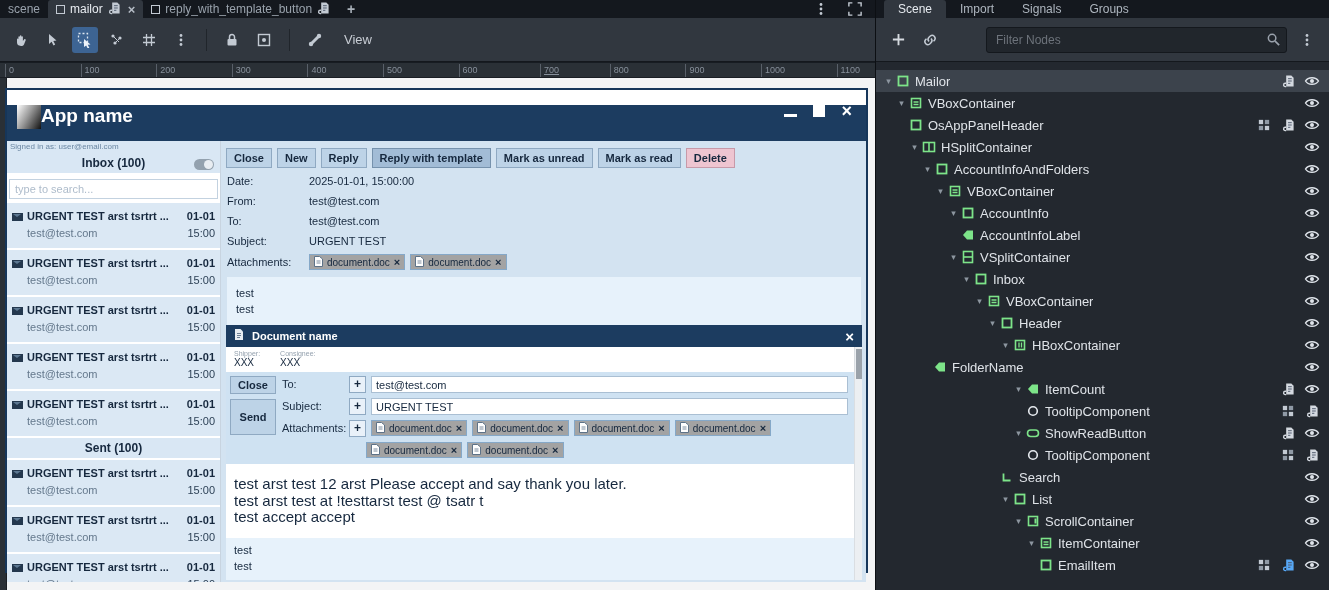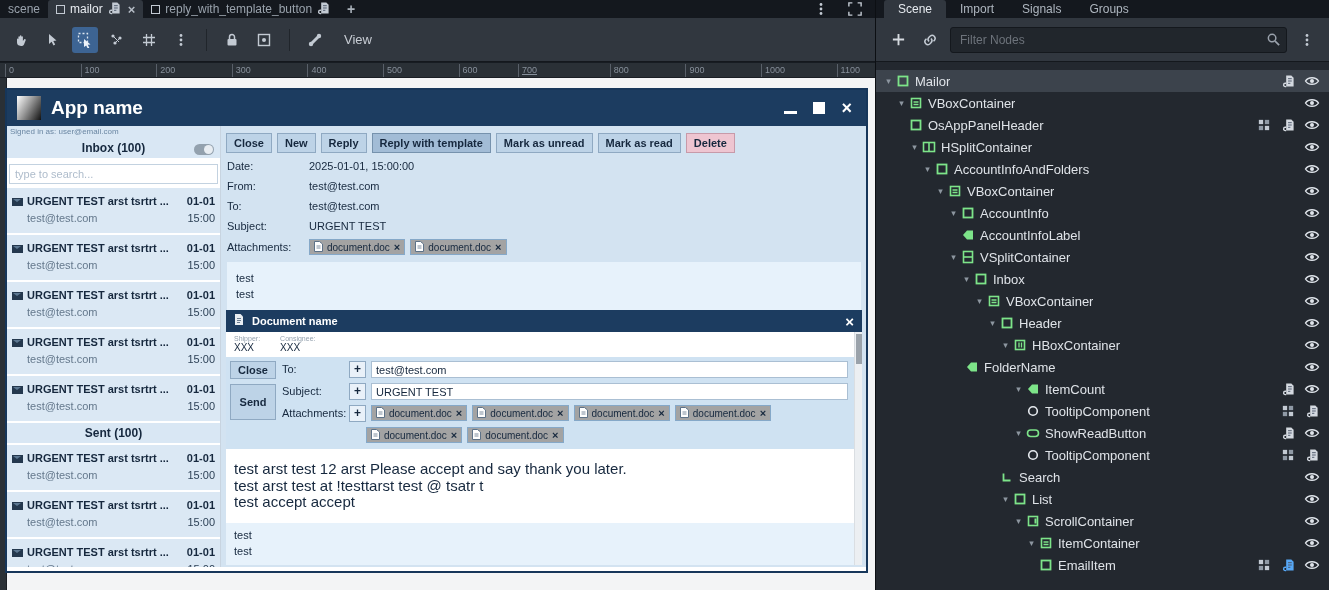--- a/index.html
+++ b/index.html
@@ -32,22 +32,22 @@
   .ruler-tick { position:absolute; top:1px; height:13px; font-size:9px; line-height:12px;
                 color:#87909b; padding-left:3px; border-left:1px solid #596069; }
 
   .canvas { position:absolute; left:0; top:78px; width:875px; height:512px; background:#f3f4f5; }
   .ruler-v { position:absolute; left:0; top:0; bottom:0; width:7px; background:#2a3036;
              border-right:1px solid #1a1e24; }
 
   
   .app-window { position:absolute; left:5px; top:10px; width:863px; height:485px;
                 background:#fff; border:2px solid #16365a; }
-  .app-titlebar { height:36px; background:var(--navy,#1c3c60); display:flex; align-items:center;
-                  gap:10px; padding:0 10px; }
+  .app-titlebar { height:36px; background:var(--navy,#1c3c60); display:flex; align-items:flex-start;
+                  gap:0; padding:0 10px;margin-top:15px; }
   .app-icon { width:24px; height:24px; background:linear-gradient(120deg,#ffffff 0%,#9a9a9a 45%,#101010 100%); }
   .app-title { color:#fff; font-size:19px; font-weight:bold; flex:1; }
   .win-controls { display:flex; align-items:center; gap:16px; padding-right:4px; }
   .win-min { width:13px; height:3px; background:#fff; margin-top:8px; }
   .win-max { width:12px; height:12px; background:#fff; }
   .win-close { color:#fff; font-size:18px; font-weight:bold; line-height:12px; }
 
   .app-body { display:flex; height:441px; overflow:hidden; }
 
   .sidebar { width:214px; background:#fff; border-right:1px solid #c8d4e0; overflow:hidden; }
@@ -124,21 +124,21 @@
 
   
   .dock { position:absolute; left:875px; top:0; width:454px; height:590px; background:#23282f;
           border-left:1px solid #0c0f13; }
   .dock-tabs { height:18px; background:#14181e; display:flex; align-items:stretch; padding-left:8px; }
   .dock-tab { display:flex; align-items:center; padding:0 14px; font-size:12px; color:#aeb6bf; }
   .dock-tab.active { background:#31373f; color:#e6eaef; border-radius:3px 3px 0 0; }
   .dock-toolbar { height:44px; background:#31373f; display:flex; align-items:center; gap:8px;
                   padding:0 10px; border-bottom:1px solid #14181d; }
   .icon-btn { width:24px; height:24px; display:flex; align-items:center; justify-content:center; }
-  .filter-wrap { flex:1; position:relative; }
+  .filter-wrap { flex:1; position:relative;margin-left:36px; }
   .filter-input { width:100%; height:26px; background:#21262c; border:1px solid #14181d;
                   border-radius:3px; color:#cdd3da; font-size:12px; padding:0 28px 0 9px;
                   font-family:"Liberation Sans",sans-serif; }
   .filter-input::placeholder { color:#6d737b; }
   .filter-mag { position:absolute; right:6px; top:5px; }
 
   .tree { position:absolute; left:0; right:0; top:63px; bottom:0; overflow:hidden; padding-top:7px; }
   .tree-row { height:22px; display:flex; align-items:center; color:#dfe3e8; font-size:13px; }
   .tree-row.selected { background:var(--selected-row,#3c434c); }
   .tree-content { display:flex; align-items:center; flex:1; overflow:hidden; white-space:nowrap; }
@@ -259,21 +259,21 @@
     </div>
 
     <div class="ruler-h" id="rulerH">
         <span class="ruler-tick" style="left: 5px;">0</span>
         <span class="ruler-tick" style="left: 80.6px;">100</span>
         <span class="ruler-tick" style="left: 156.2px;">200</span>
         <span class="ruler-tick" style="left: 231.8px;">300</span>
         <span class="ruler-tick" style="left: 307.4px;">400</span>
         <span class="ruler-tick" style="left: 383px;">500</span>
         <span class="ruler-tick" style="left: 458.6px;">600</span>
-        <span class="ruler-tick" style="left: 518px; text-decoration: underline;">700</span>
+        <span class="ruler-tick" style="left: 540px; text-decoration: underline;">700</span>
         <span class="ruler-tick" style="left: 609.8px;">800</span>
         <span class="ruler-tick" style="left: 685.4px;">900</span>
         <span class="ruler-tick" style="left: 761px;">1000</span>
         <span class="ruler-tick" style="left: 836.6px;">1100</span>
       </div>
 
     <div class="canvas">
       <div class="ruler-v"></div>
 
       <div class="app-window">
@@ -873,21 +873,21 @@
           <div class="tree-badges">
             <span class="badge">
               <svg width="16" height="16" viewBox="0 0 16 16">
                 <path d="M1.5 8c2.6-4.4 10.4-4.4 13 0-2.6 4.4-10.4 4.4-13 0z" fill="none" stroke="#dfe4ea" stroke-width="1.4"></path>
                 <circle cx="8" cy="8" r="2" fill="#dfe4ea"></circle>
               </svg>
             </span>
           </div>
         </div>
         <div class="tree-row">
-          <div class="tree-content" style="padding-left: 88px;">
+          <div class="tree-content" style="padding-left: 56px;">
             <span class="tree-icon">
               <svg width="14" height="14" viewBox="0 0 14 14">
                 <path d="M2 7l4-4.5h6v9H6z" fill="#7de489"></path>
               </svg>
             </span>
             <span class="tree-name">FolderName</span>
           </div>
           <div class="tree-badges">
             <span class="badge">
               <svg width="16" height="16" viewBox="0 0 16 16">

